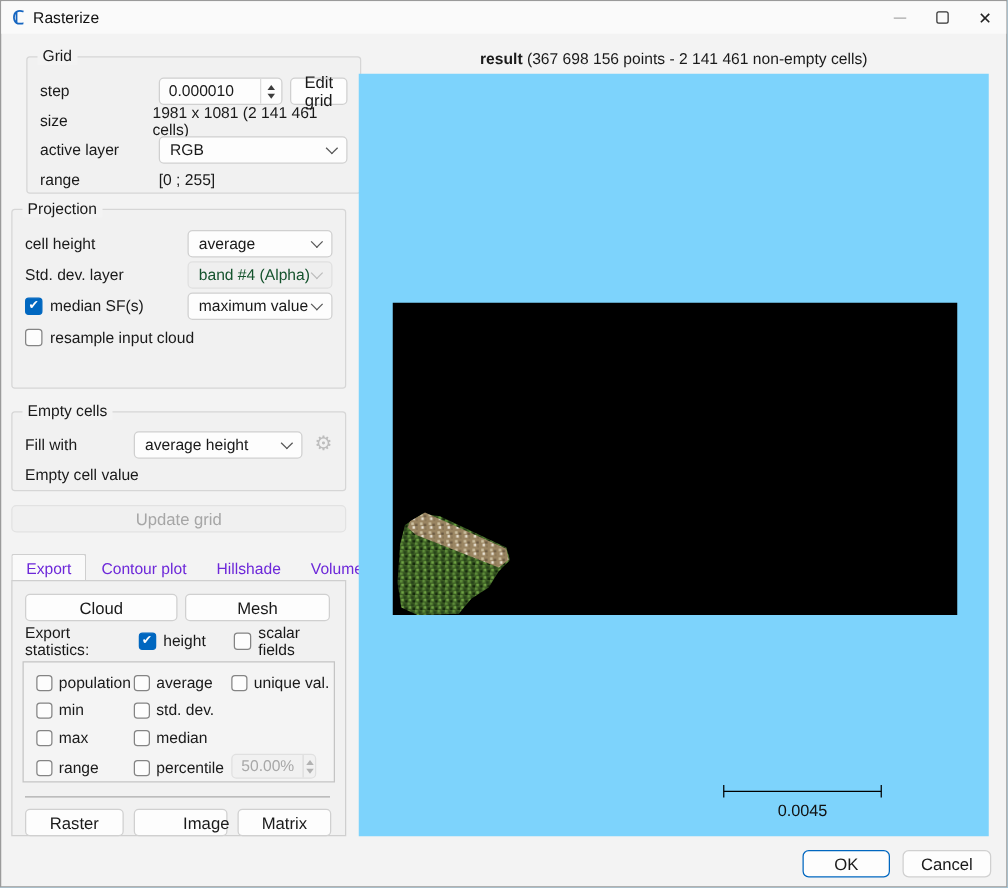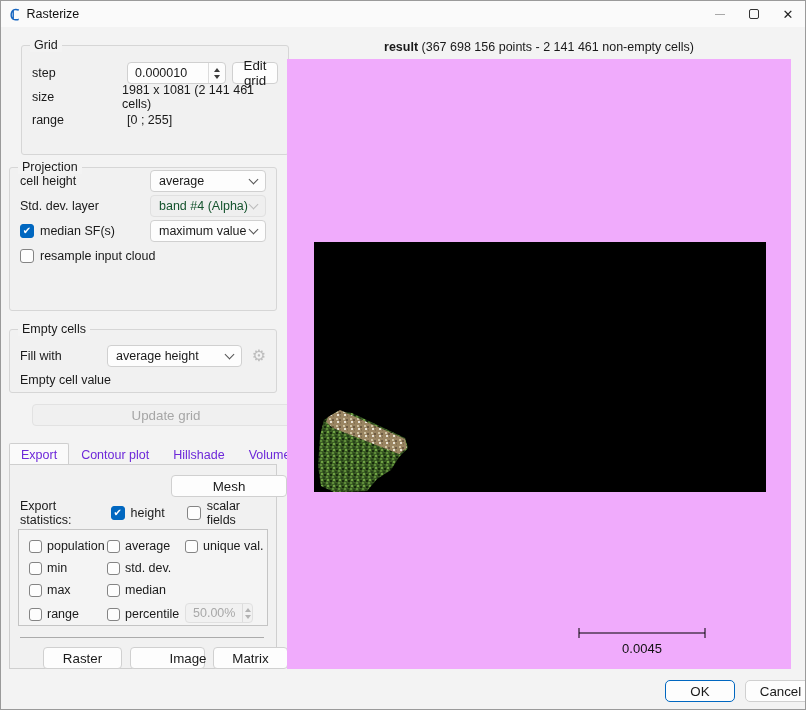--- a/index.html
+++ b/index.html
@@ -25,21 +25,21 @@
 
   
   .gbox { position:absolute; border:1px solid #d6d6d6; border-radius:3px; background:#f1f1f1; }
   .gbox-title { position:absolute; top:-8px; left:8px; background:#f3f3f3; padding:0 4px; color:#1a1a1a; }
   .row { display:flex; align-items:center; padding:0 10px; }
   .lbl { color:#1a1a1a; }
   .val { color:#1a1a1a; }
 
   
   .btn { background:#fdfdfd; border:1px solid #d0d0d0; border-radius:4px;
-    display:flex; align-items:center; justify-content:center; height:22px; color:#1a1a1a;margin-left:23px; }
+    display:flex; align-items:center; justify-content:center; height:22px; color:#1a1a1a; }
   .btn.disabled { background:#f0f0f0; border-color:#e2e2e2; color:#a6a6a6; }
   .btn.primary { border:1px solid #0067c0; }
   .combo { background:#fdfdfd; border:1px solid #d0d0d0; border-radius:4px; height:22px;
     display:flex; align-items:center; padding:0 8px; justify-content:space-between; }
   .combo.disabled { background:#efefef; border-color:#e0e0e0; color:#14532d; }
   .chev { width:7px; height:7px; border-right:1.4px solid #555; border-bottom:1.4px solid #555;
     transform:rotate(45deg); margin-top:-3px; flex:none; }
   .combo.disabled .chev { border-color:#bcbcbc; }
   .spin { background:#fdfdfd; border:1px solid #d0d0d0; border-radius:4px; height:22px;
     display:flex; align-items:center; }
@@ -69,21 +69,21 @@
     border:1px solid #c4c4c4; background:#f4f4f4; }
   .stats-grid { display:grid; grid-template-columns:78px 78px auto; row-gap:8px; padding:9px 0 0 10px; }
   .cb-item { display:flex; align-items:center; gap:5px; }
   .cb-item .check { width:13px; height:13px; }
 
   .sep { position:absolute; left:10px; top:172px; width:244px; border-top:1px solid #ababab; }
 
   
   .result-header { position:absolute; left:286px; top:39px; width:504px; text-align:center; }
   .result-header b { font-weight:bold; }
-  .preview-panel { position:absolute; left:286px; top:58px; width:504px; height:610px; background:#f0abfc; }
+  .preview-panel { position:absolute; left:286px; top:58px; width:504px; height:610px; background:#7dd3fc; }
   .viewport { position:absolute; left:27px; top:183px; width:452px; height:250px; }
   .scalebar { position:absolute; left:290px; top:567px; }
   .scale-label { position:absolute; left:290px; top:582px; width:130px; text-align:center; font-size:13px; color:#111; }
 
   
   .ok-btn { position:absolute; left:641px; top:679px; width:70px; height:22px; border-radius:5px; }
   .cancel-btn { position:absolute; left:721px; top:679px; width:71px; height:22px; border-radius:5px; }
 </style>
 </head>
 <body>
@@ -114,27 +114,34 @@
         <span class="arr-up"></span>
         <span class="arr-dn"></span>
       </div>
     </div>
     <button class="btn" style="flex:1; margin-left:6px;">Edit grid</button>
   </div>
   <div class="row" style="height:23px;">
     <span class="lbl" style="width:95px;">size</span>
     <span class="val">1981 x 1081 (2 141 461 cells)</span>
   </div>
+  <div class="row" style="height:24px;">
+    <span class="lbl" style="width:95px;">active layer</span>
+    <div class="combo" style="flex:1;">
+      <span>RGB</span>
+      <span class="chev"></span>
+    </div>
+  </div>
   <div class="row" style="height:23px;">
     <span class="lbl" style="width:95px;">range</span>
     <span class="val">[0 ; 255]</span>
   </div>
 </div>
 
-<div class="gbox" style="left:8px; top:166px; width:268px; height:144px; ">
+<div class="gbox" style="left:8px; top:166px; width:268px; height:144px; padding-top:14px;">
   <span class="gbox-title">Projection</span>
   <div class="row" style="height:25px;">
     <span class="lbl" style="width:130px;">cell height</span>
     <div class="combo" style="flex:1;">
       <span>average</span>
       <span class="chev"></span>
     </div>
   </div>
   <div class="row" style="height:25px;">
     <span class="lbl" style="width:130px;">Std. dev. layer</span>
@@ -177,20 +184,21 @@
 <button class="btn disabled" style="position:absolute; left:8px; top:403px; width:268px; height:22px;">Update grid</button>
 
 <div class="tabbar">
   <div class="tab active">Export</div>
   <div class="tab">Contour plot</div>
   <div class="tab">Hillshade</div>
   <div class="tab">Volume</div>
 </div>
 
 <div class="tabpane">
+  <button class="btn" style="position:absolute; left:10px; top:10px; width:122px;">Cloud</button>
   <button class="btn" style="position:absolute; left:138px; top:10px; width:116px;">Mesh</button>
 
   <div class="row" style="position:absolute; left:0; top:38px; width:268px; height:20px; gap:6px;">
     <span class="lbl">Export statistics:</span>
     <span class="check checked">
         <span class="checkmark">✔</span>
       </span>
     <span class="lbl">height</span>
     <span class="check" style="margin-left:16px;"></span>
     <span class="lbl">scalar fields</span>

